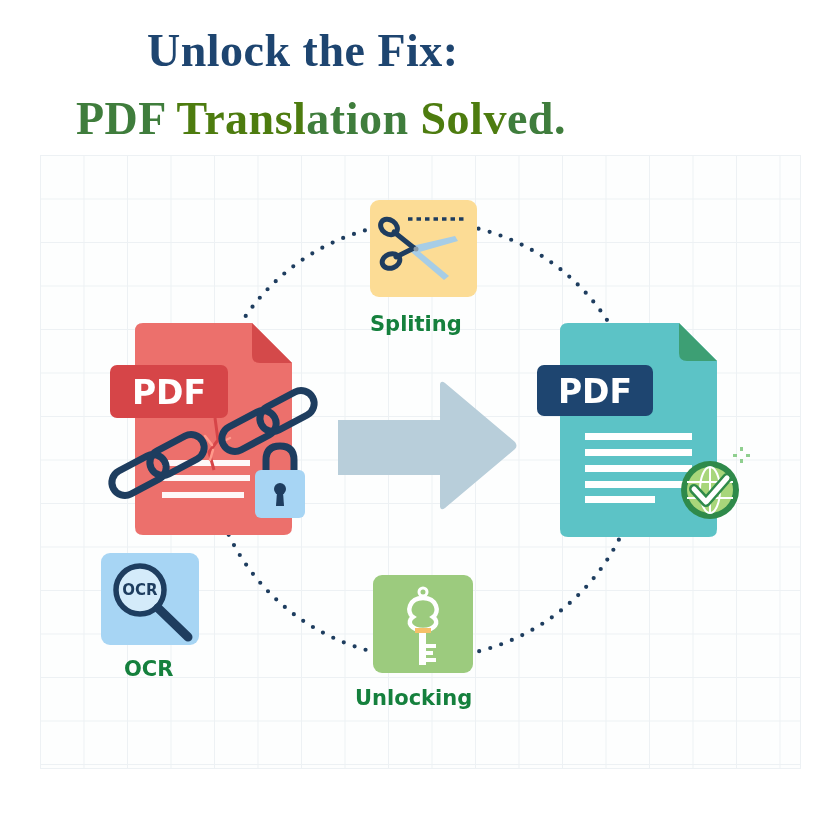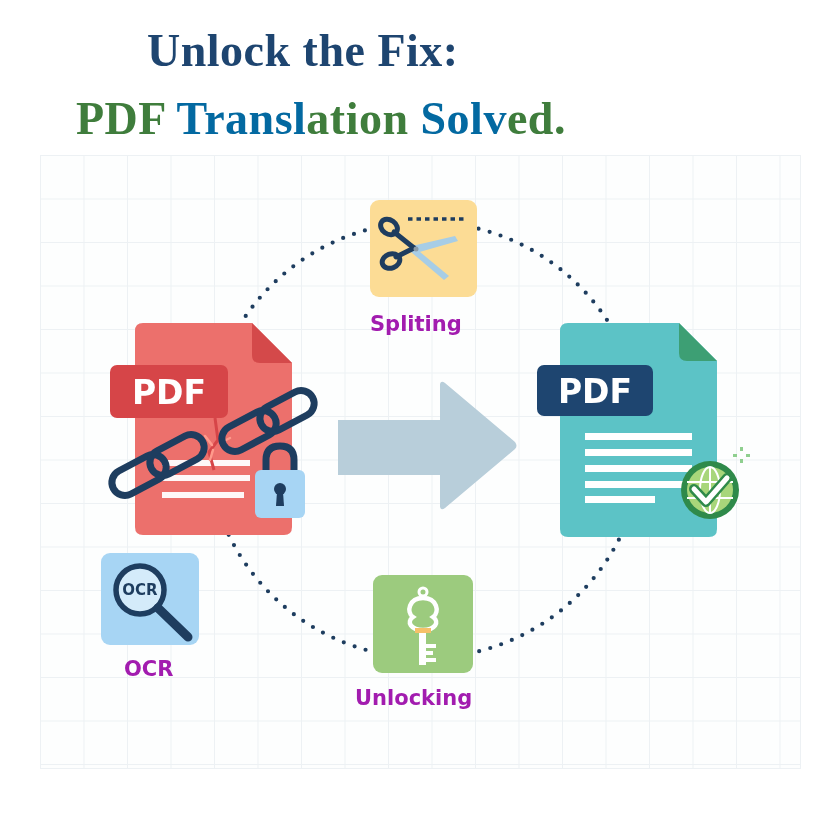--- a/index.html
+++ b/index.html
@@ -1,32 +1,32 @@
 <!DOCTYPE html>
 <html><head>
   <meta charset="utf-8">
   <style>
     html, body { margin: 0; padding: 0; background: #ffffff; }
     body { width: 840px; height: 840px; position: relative; overflow: hidden; font-family: "DejaVu Sans", sans-serif; }
     .title { position: absolute; font-family: Liberation Serif, serif; font-weight: bold; white-space: nowrap; letter-spacing: 0.5px; }
     .title-line1 { left: 147px; top: 24px; font-size: 46px; color: #1e4570; }
     .title-line2 { left: 76px; top: 92px; font-size: 46px; }
-    .navy { color: #0369a1; }
+    .navy { color: #4d7c0f; }
     .green { color: #3f7d3c; }
     .grid {
       position: absolute; left: 40px; top: 155px; width: 760px; height: 613px;
       background-color: #fdfefe;
       background-image:
         linear-gradient(to right, #edf1f4 1px, transparent 1px),
         linear-gradient(to bottom, #edf1f4 1px, transparent 1px);
       background-size: 43.5px 43.5px;
       border-right: 1px solid #edf1f4; border-bottom: 1px solid #edf1f4;
     }
     .layer { position: absolute; left: 0; top: 0; width: 840px; height: 840px; }
-    .label { position: absolute; font-family: "DejaVu Sans", sans-serif; font-weight: bold; color: #a21caf; font-size: 21px; white-space: nowrap; }
+    .label { position: absolute; font-family: "DejaVu Sans", sans-serif; font-weight: bold; color: #15803d; font-size: 21px; white-space: nowrap; }
     .pdf-tag-text { font-family: "DejaVu Sans", sans-serif; font-weight: bold; fill: #ffffff; font-size: 33px; }
     .ocr-text { font-family: "DejaVu Sans", sans-serif; font-weight: bold; fill: #1e3d5f; font-size: 15px; }
   </style>
 </head>
 <body>
 
 <div class="grid"></div>
 
 <div class="title title-line1">Unlock the Fix:</div>
 <div class="title title-line2">

